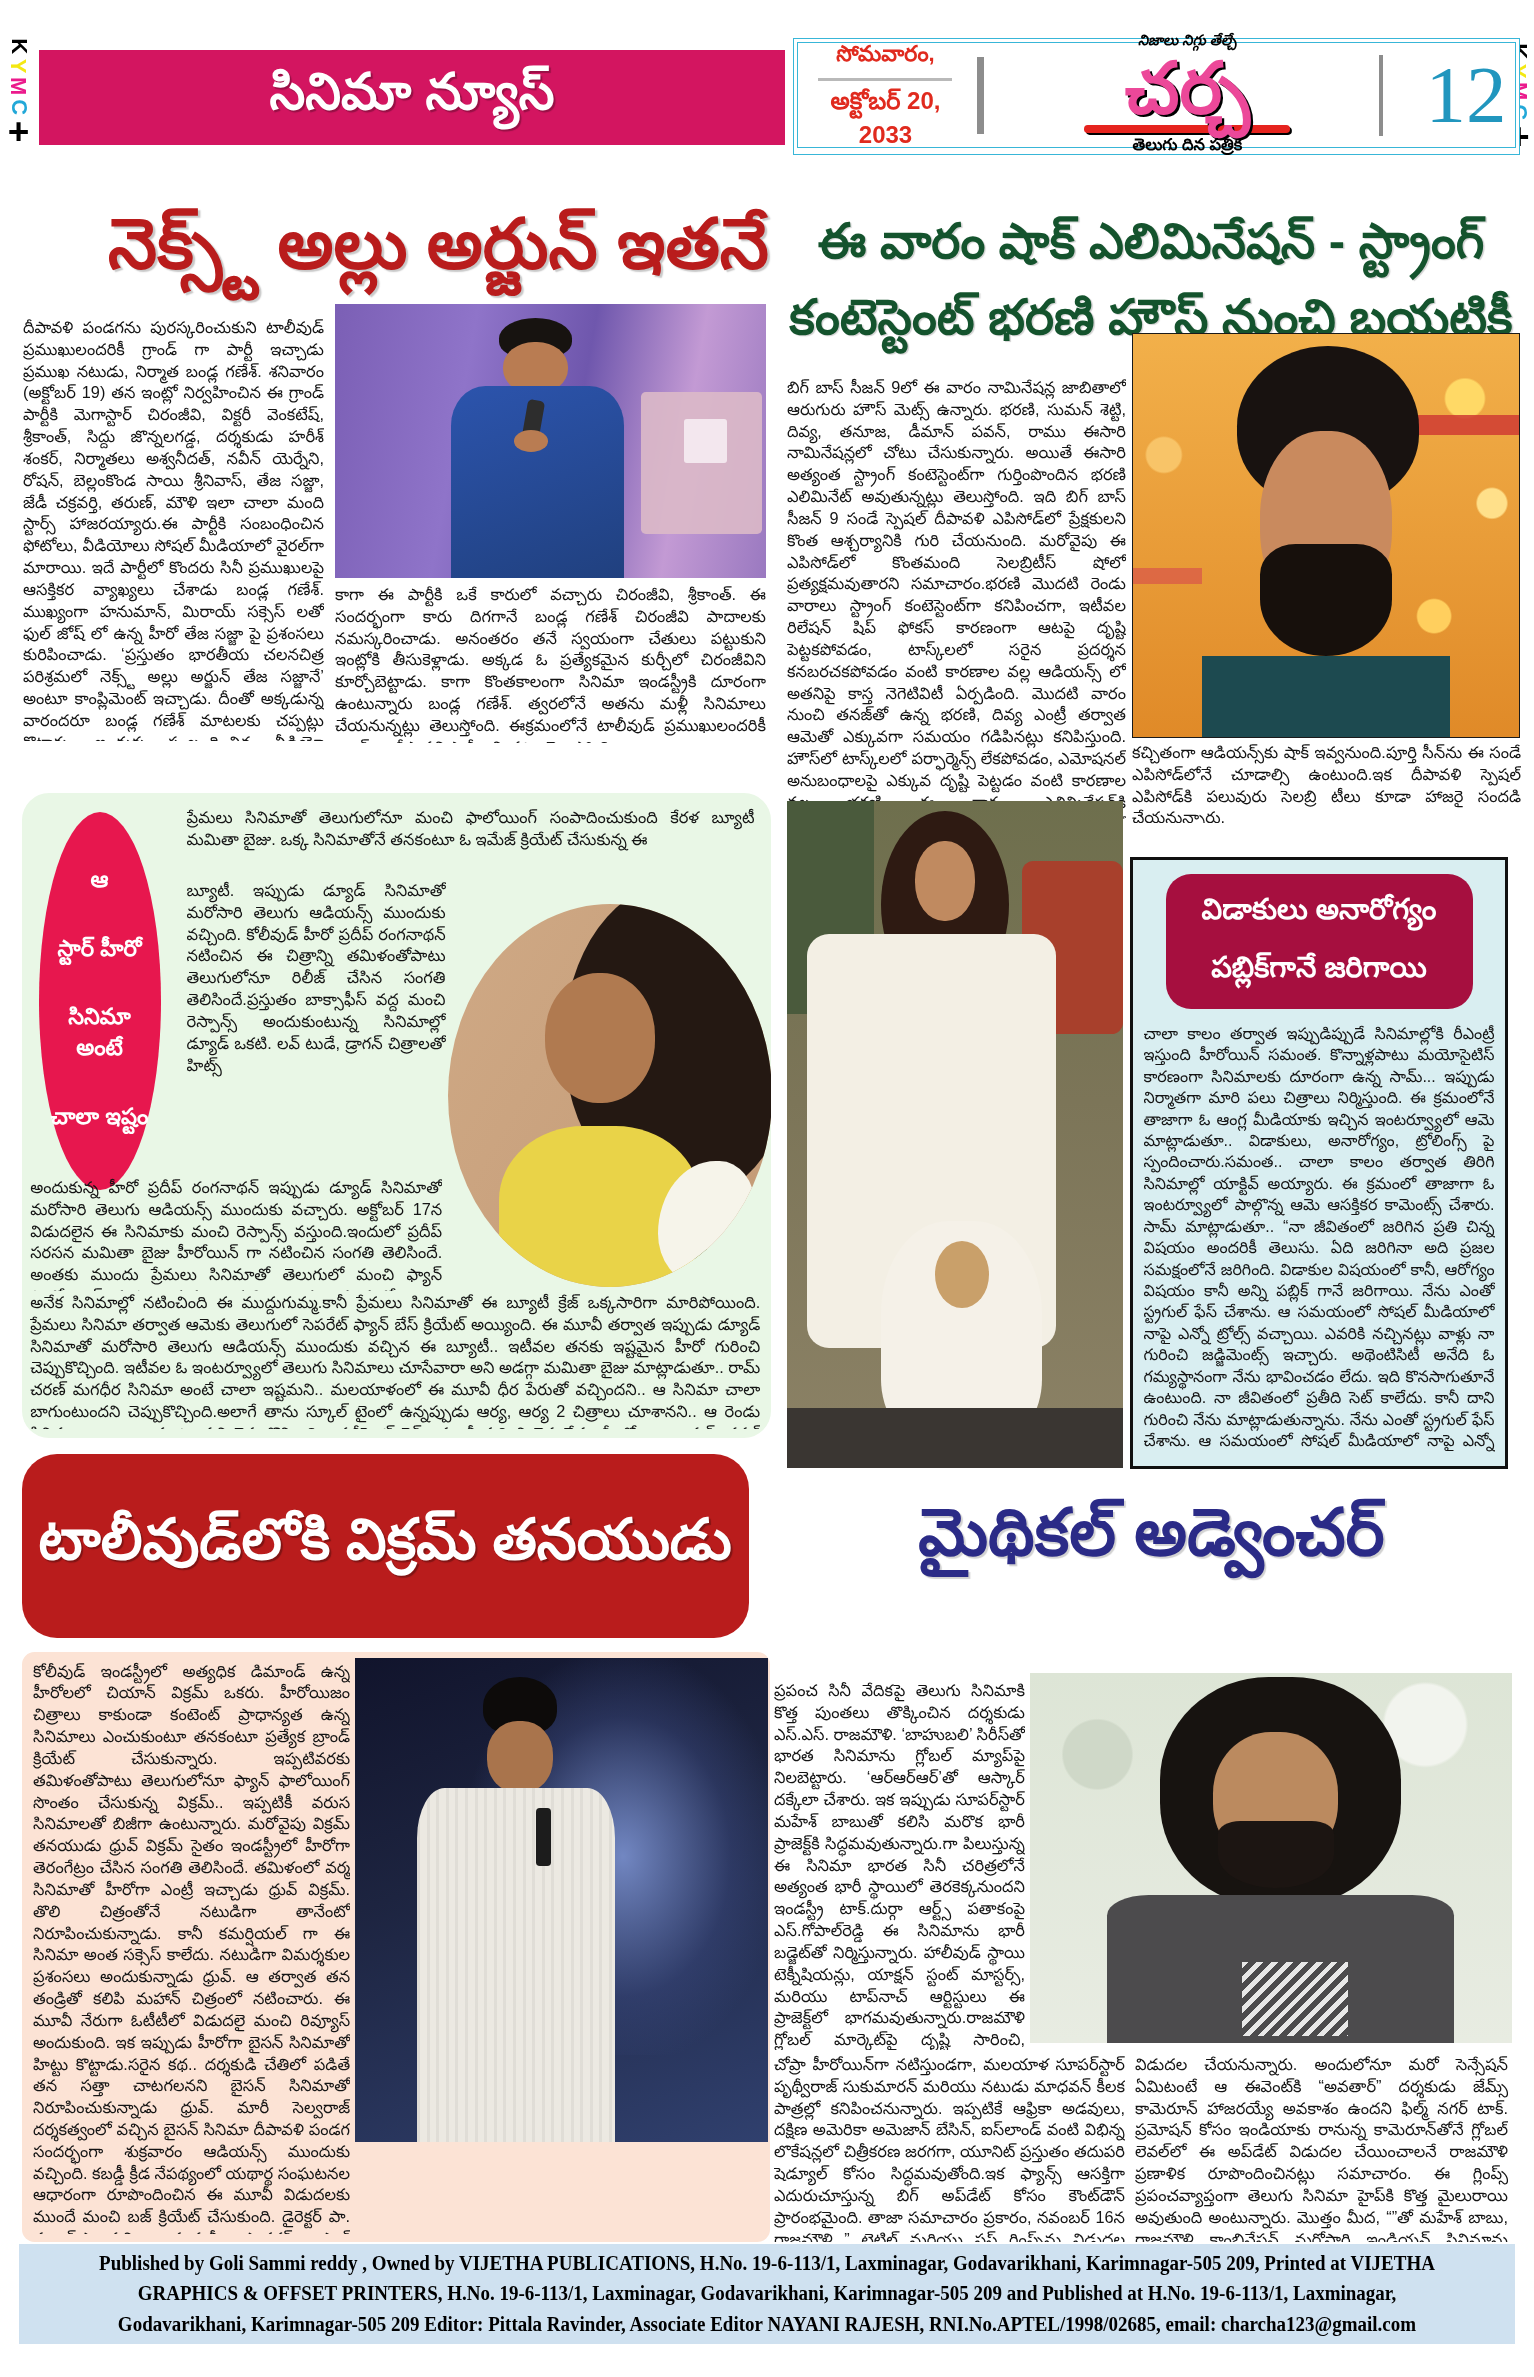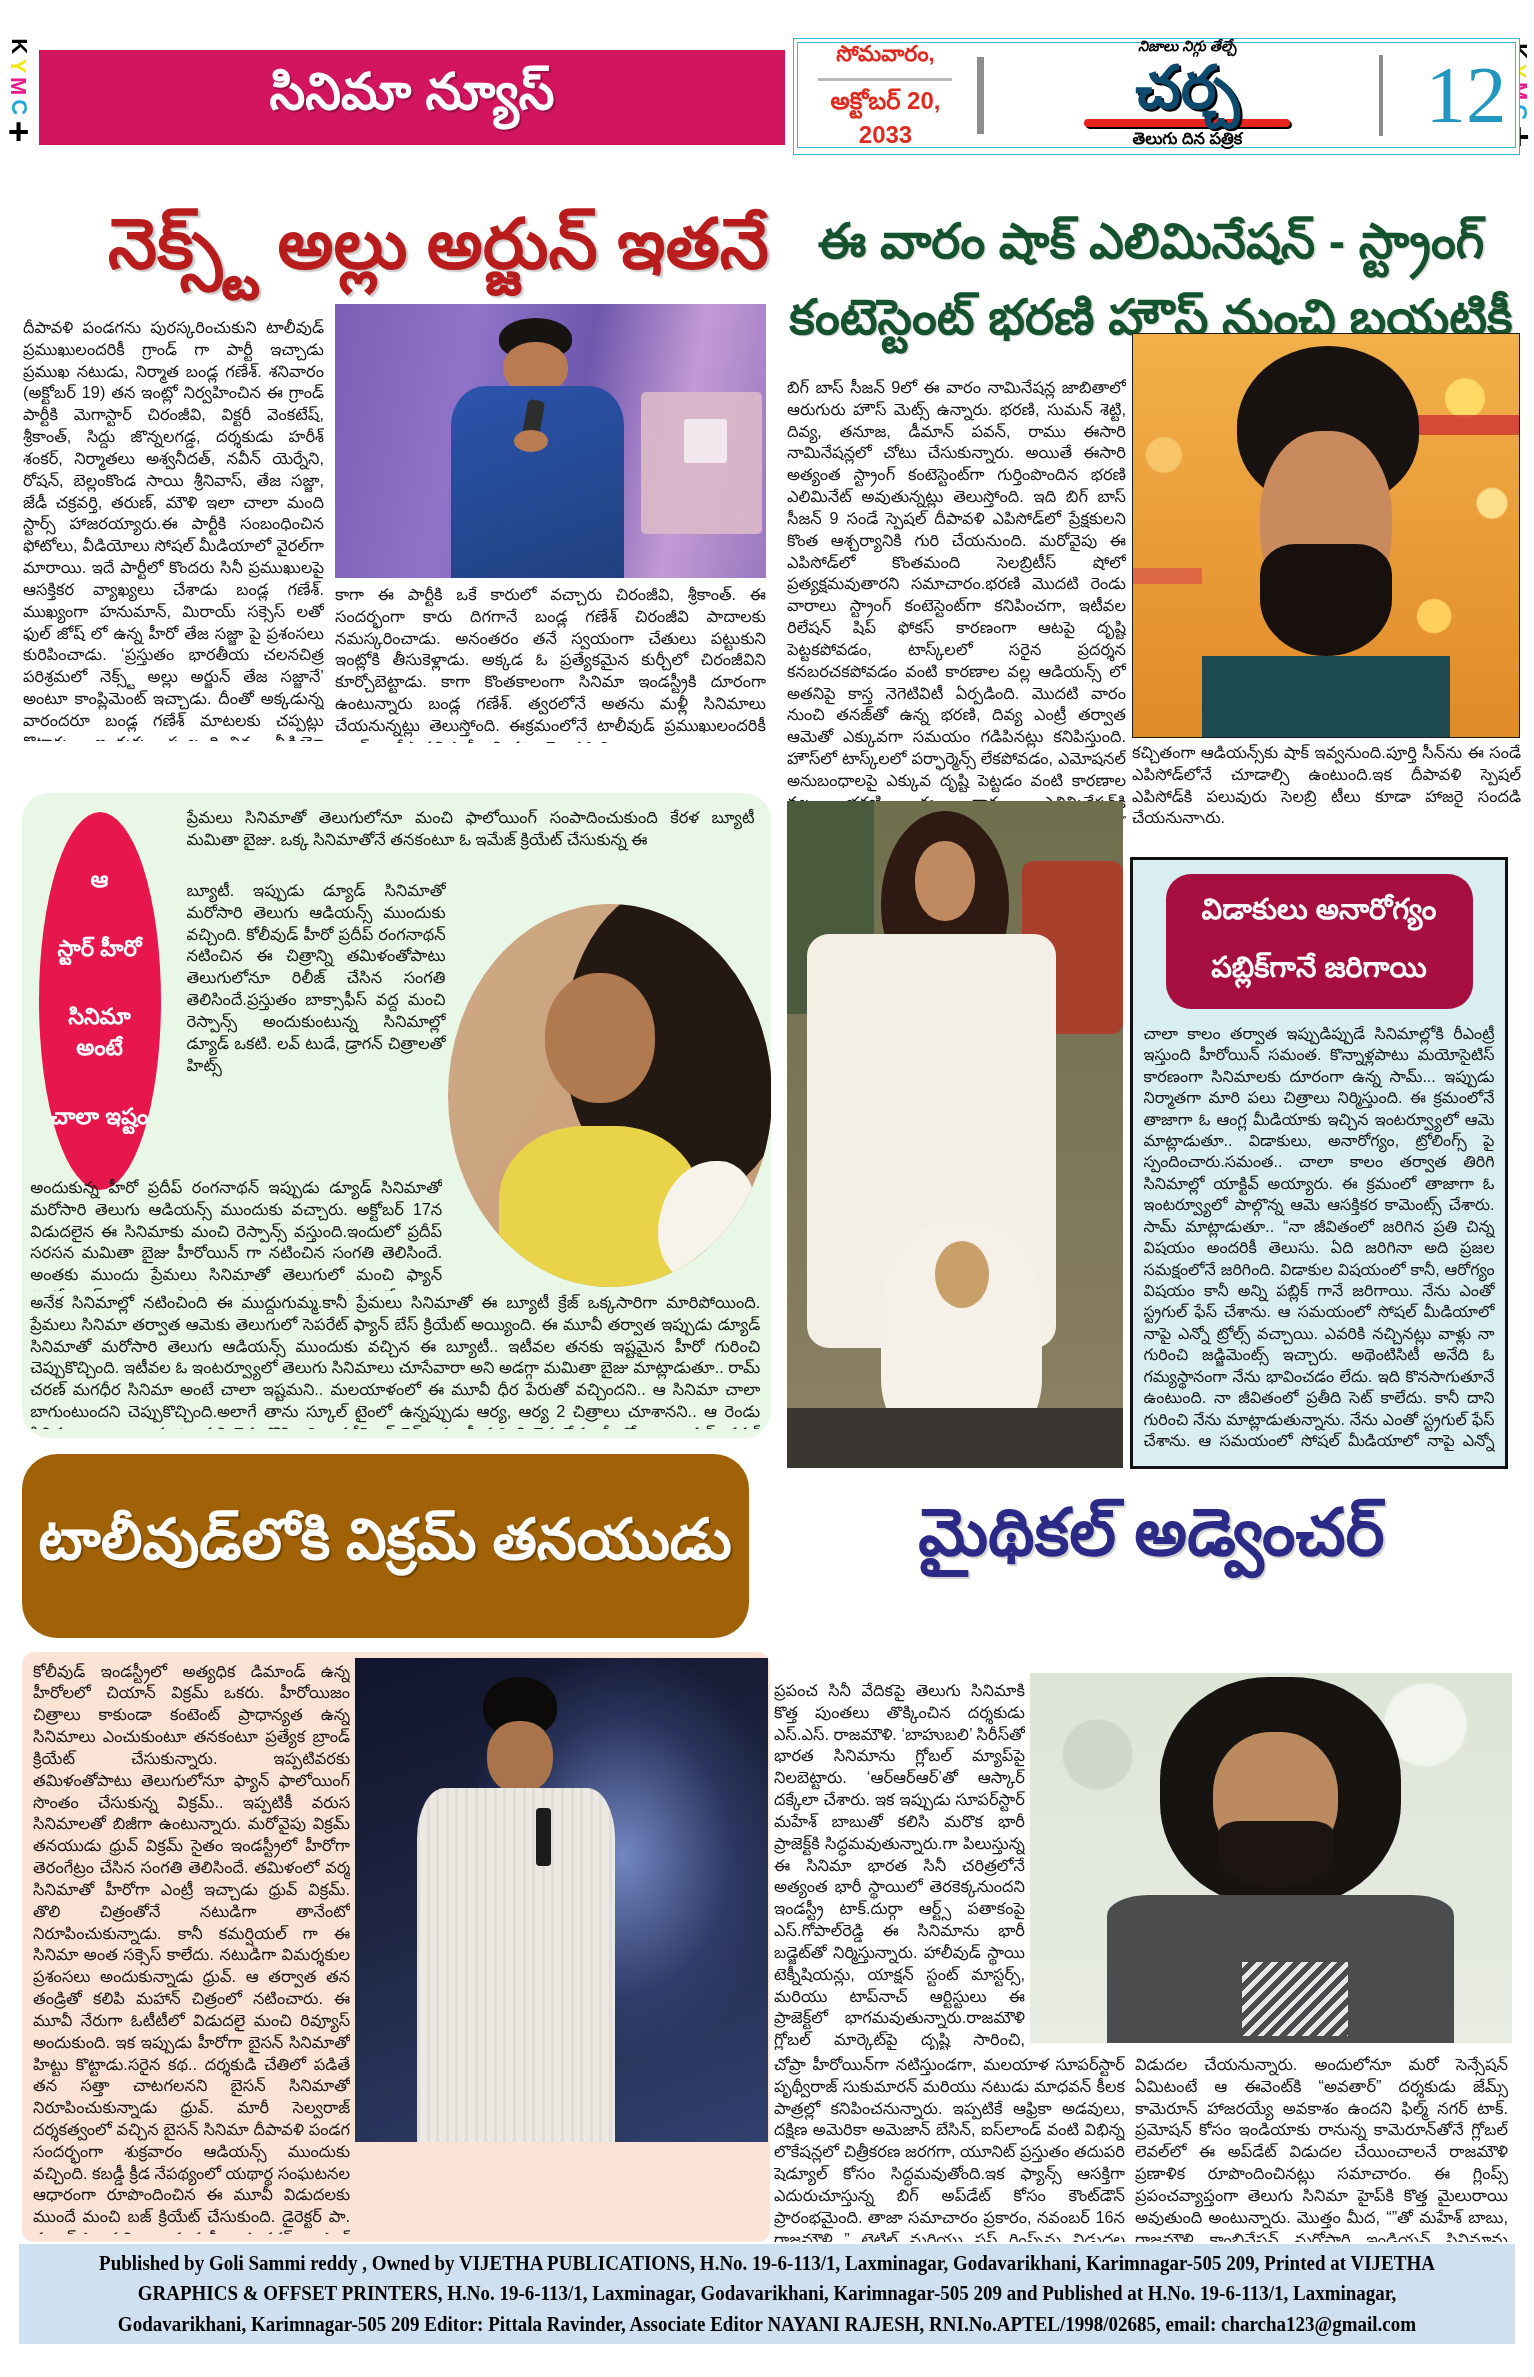--- a/index.html
+++ b/index.html
@@ -22,21 +22,21 @@
   .header-box{left:793px;top:38px;width:725px;height:115px;border:1.9px solid #38b6d8;background:#fff;}
   .header-box-inner{border:1.4px solid #38b6d8;margin:2.9px;height:calc(100% - 8.6px);
     display:flex;align-items:center;padding:0 8.6px;box-sizing:border-box;}
   .date-block{width:158px;text-align:center;color:#e02a1e;font-weight:bold;}
   .date-line1{font-size:22px;}
   .date-divider{width:134px;height:2.9px;background:#b9b9b9;margin:5.8px auto;}
   .date-line2{font-size:24px;}
   .vbar{width:6.7px;height:77px;background:#8d8d8d;margin:0 12.5px;}
   .masthead{flex:1;text-align:center;}
   .masthead-tagline-top{font-size:14.4px;color:#000;font-style:italic;font-weight:bold;}
-  .masthead-logo{font-size:60px;font-weight:bold;color:#0c4a6e;line-height:1.0;
+  .masthead-logo{font-size:72px;font-weight:bold;color:#ec4899;line-height:1.0;
     text-shadow:2.4px 2.4px 0 #000;}
   .masthead-bar{width:206px;height:8.6px;background:#e6231e;margin:1px auto 1.9px;
     box-shadow:1.9px 1.9px 0 #000;border-radius:3.8px;}
   .masthead-tagline-bottom{font-size:16.3px;color:#000;font-weight:bold;}
   .page-number{width:120px;text-align:right;font-family:"Liberation Serif",serif;
     font-size:81px;color:#2196be;border-left:4.8px solid #8d8d8d;line-height:1.0;padding-left:4px;}
 
   
   .a1-headline{left:24px;top:197px;width:745px;text-align:right;font-size:70px;font-weight:bold;
     color:#b91c1c;text-shadow:2.4px 2.4px 1.4px rgba(0,0,0,0.22);line-height:1.35;}
@@ -101,21 +101,21 @@
   .mam-dress{position:absolute;left:16%;bottom:-4%;width:62%;height:46%;background:#e9d348;border-radius:42% 42% 0 0;}
   .mam-lily{position:absolute;right:5%;bottom:1%;width:30%;height:32%;background:#f6f4ea;border-radius:62% 38% 58% 42%;}
   .mam-stem{position:absolute;right:20%;bottom:0;width:4%;height:28%;background:#5a7a3a;}
   .gb-a{left:165px;top:14.4px;width:568px;height:73px;}
   .gb-b{left:165px;top:87px;width:259px;height:296px;}
   .gb-c{left:8.6px;top:384px;width:412px;height:114px;}
   .gb-d{left:8.6px;top:499px;width:730px;height:137px;}
   .green-box .body-text{position:absolute;}
 
   
-  .vik-banner{left:21.6px;top:1454px;width:727px;height:184px;background:#a16207;border-radius:35px;
+  .vik-banner{left:21.6px;top:1454px;width:727px;height:184px;background:#b91c1c;border-radius:35px;
     display:flex;align-items:center;justify-content:center;color:#fff;font-weight:bold;font-size:57px;
     text-shadow:1.9px 1.9px 1px rgba(0,0,0,0.3);text-align:center;}
   .vik-box{left:21.6px;top:1652px;width:748px;height:590px;background:#fce3d5;border-radius:12.5px;}
   .vik-col1{position:absolute;left:11.5px;top:8.6px;width:317px;height:573px;}
   .vik-photo{position:absolute;left:333px;top:5.8px;width:413px;height:484px;overflow:hidden;
     background:linear-gradient(160deg,#11142c 0%,#1d2440 40%,#30406e 100%);}
   .vik-swirl{position:absolute;left:28%;top:0;width:74%;height:82%;
     background:radial-gradient(ellipse,#7287c2 0%,rgba(60,75,130,0.45) 50%,transparent 75%);}
   .vik-hair{position:absolute;left:31%;top:4%;width:18%;height:12%;background:#0d0b0a;border-radius:50% 50% 40% 40%;}
   .vik-face{position:absolute;left:32%;top:13%;width:16%;height:15%;background:#a9744c;border-radius:46%;}

